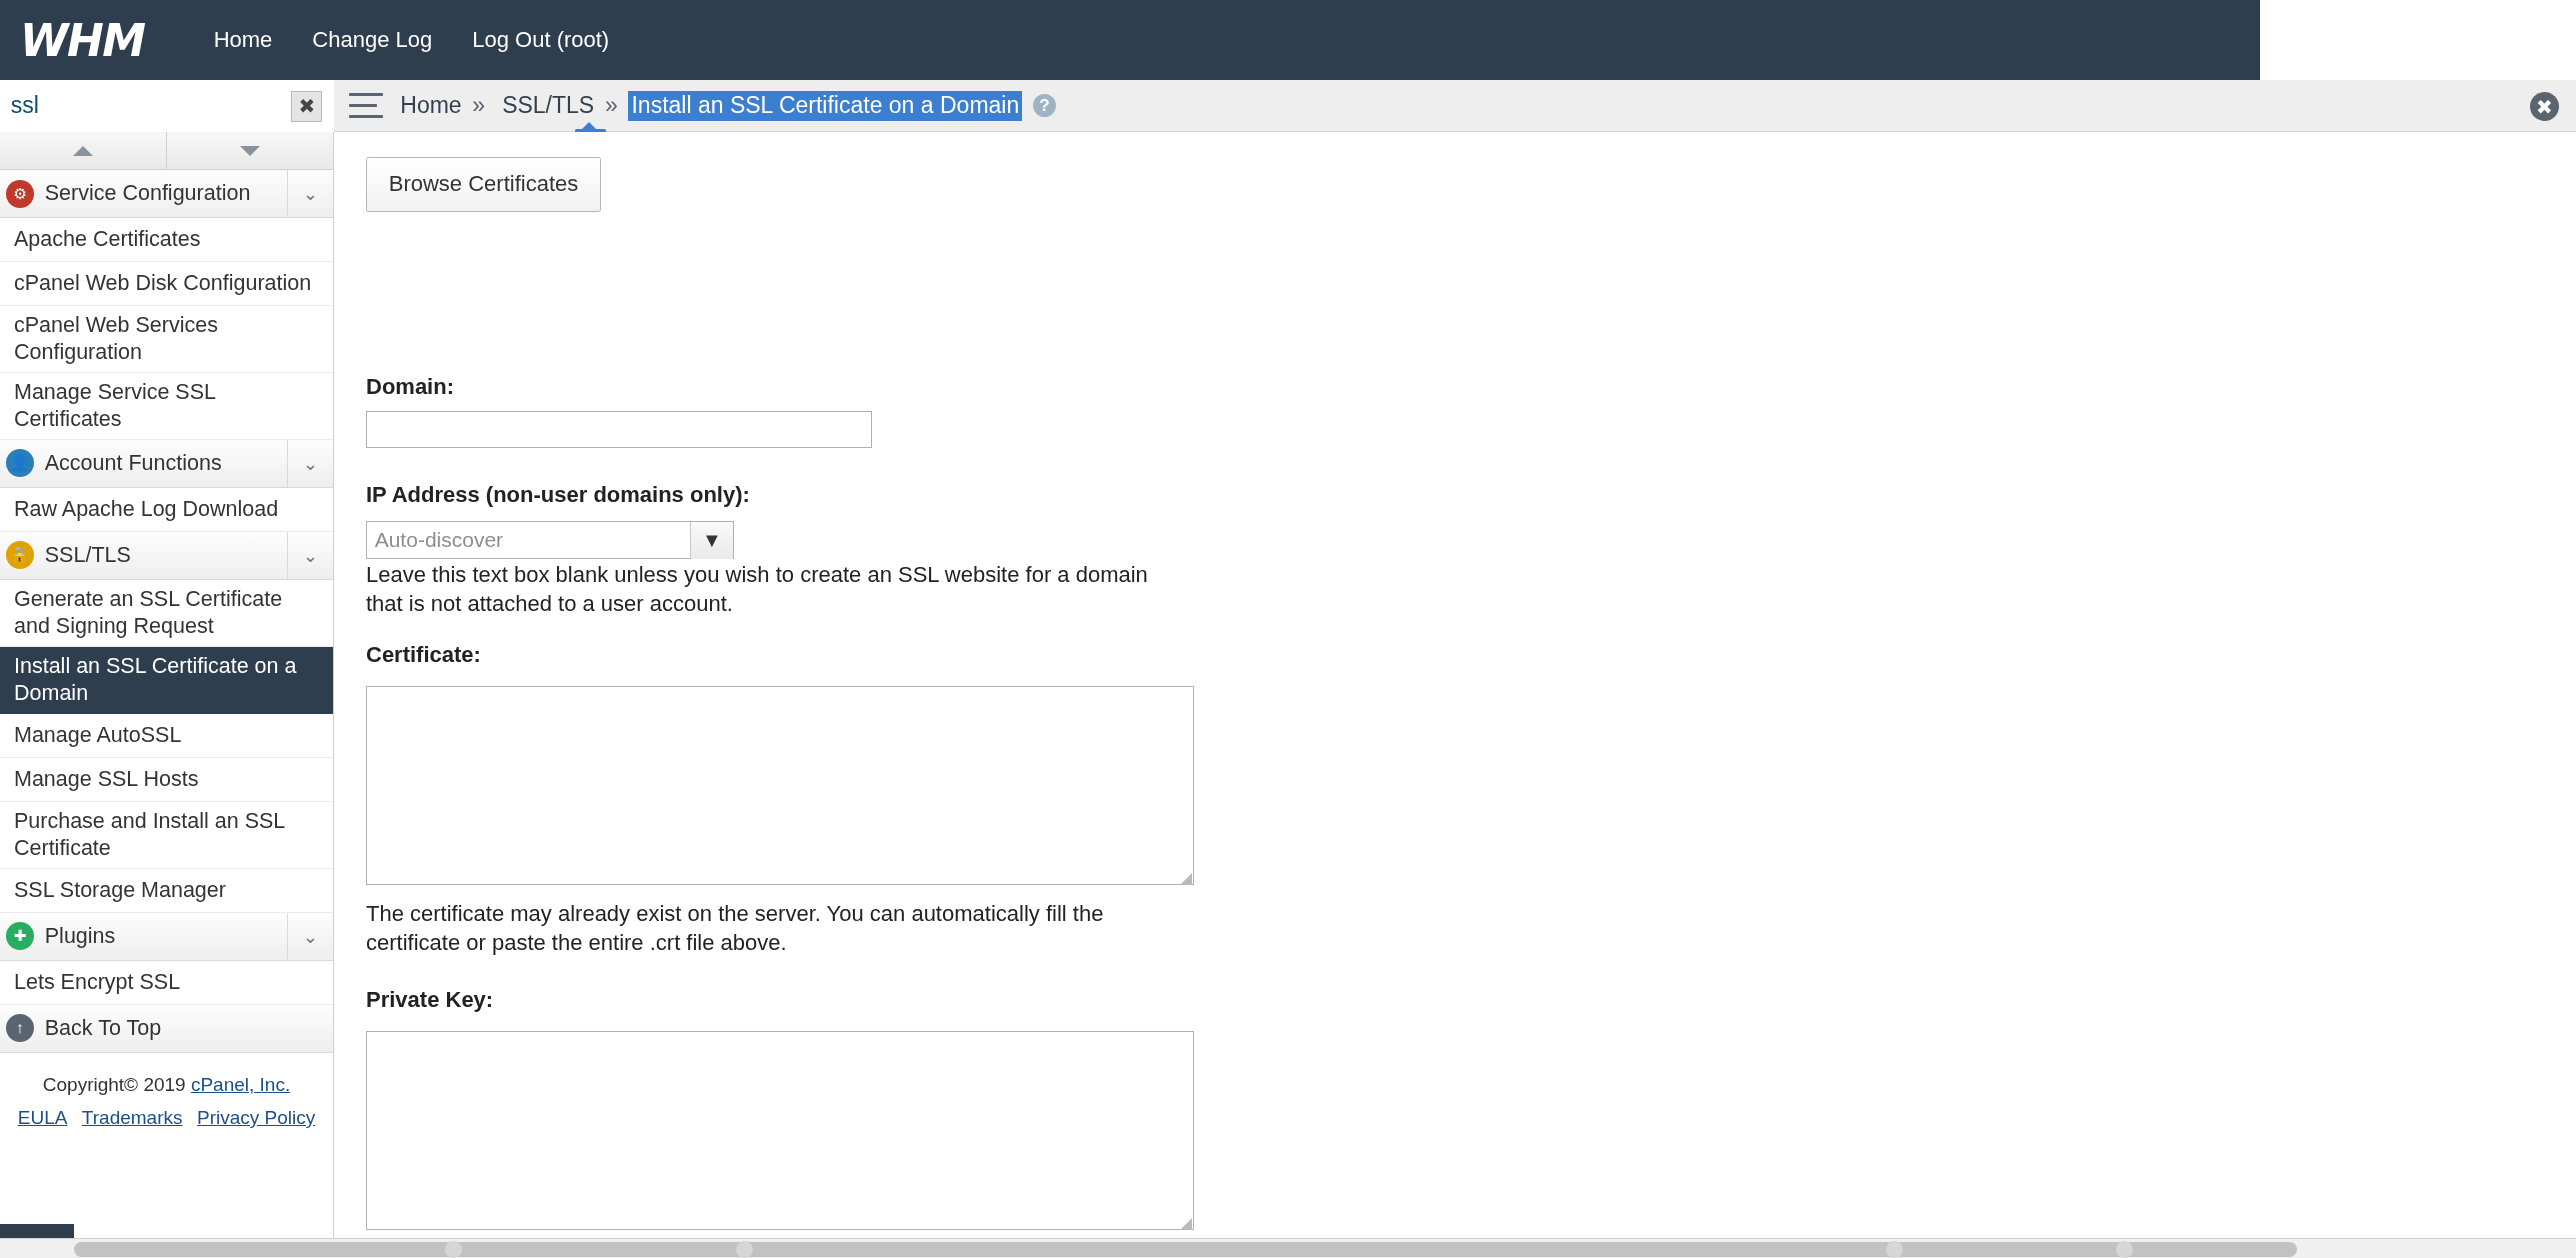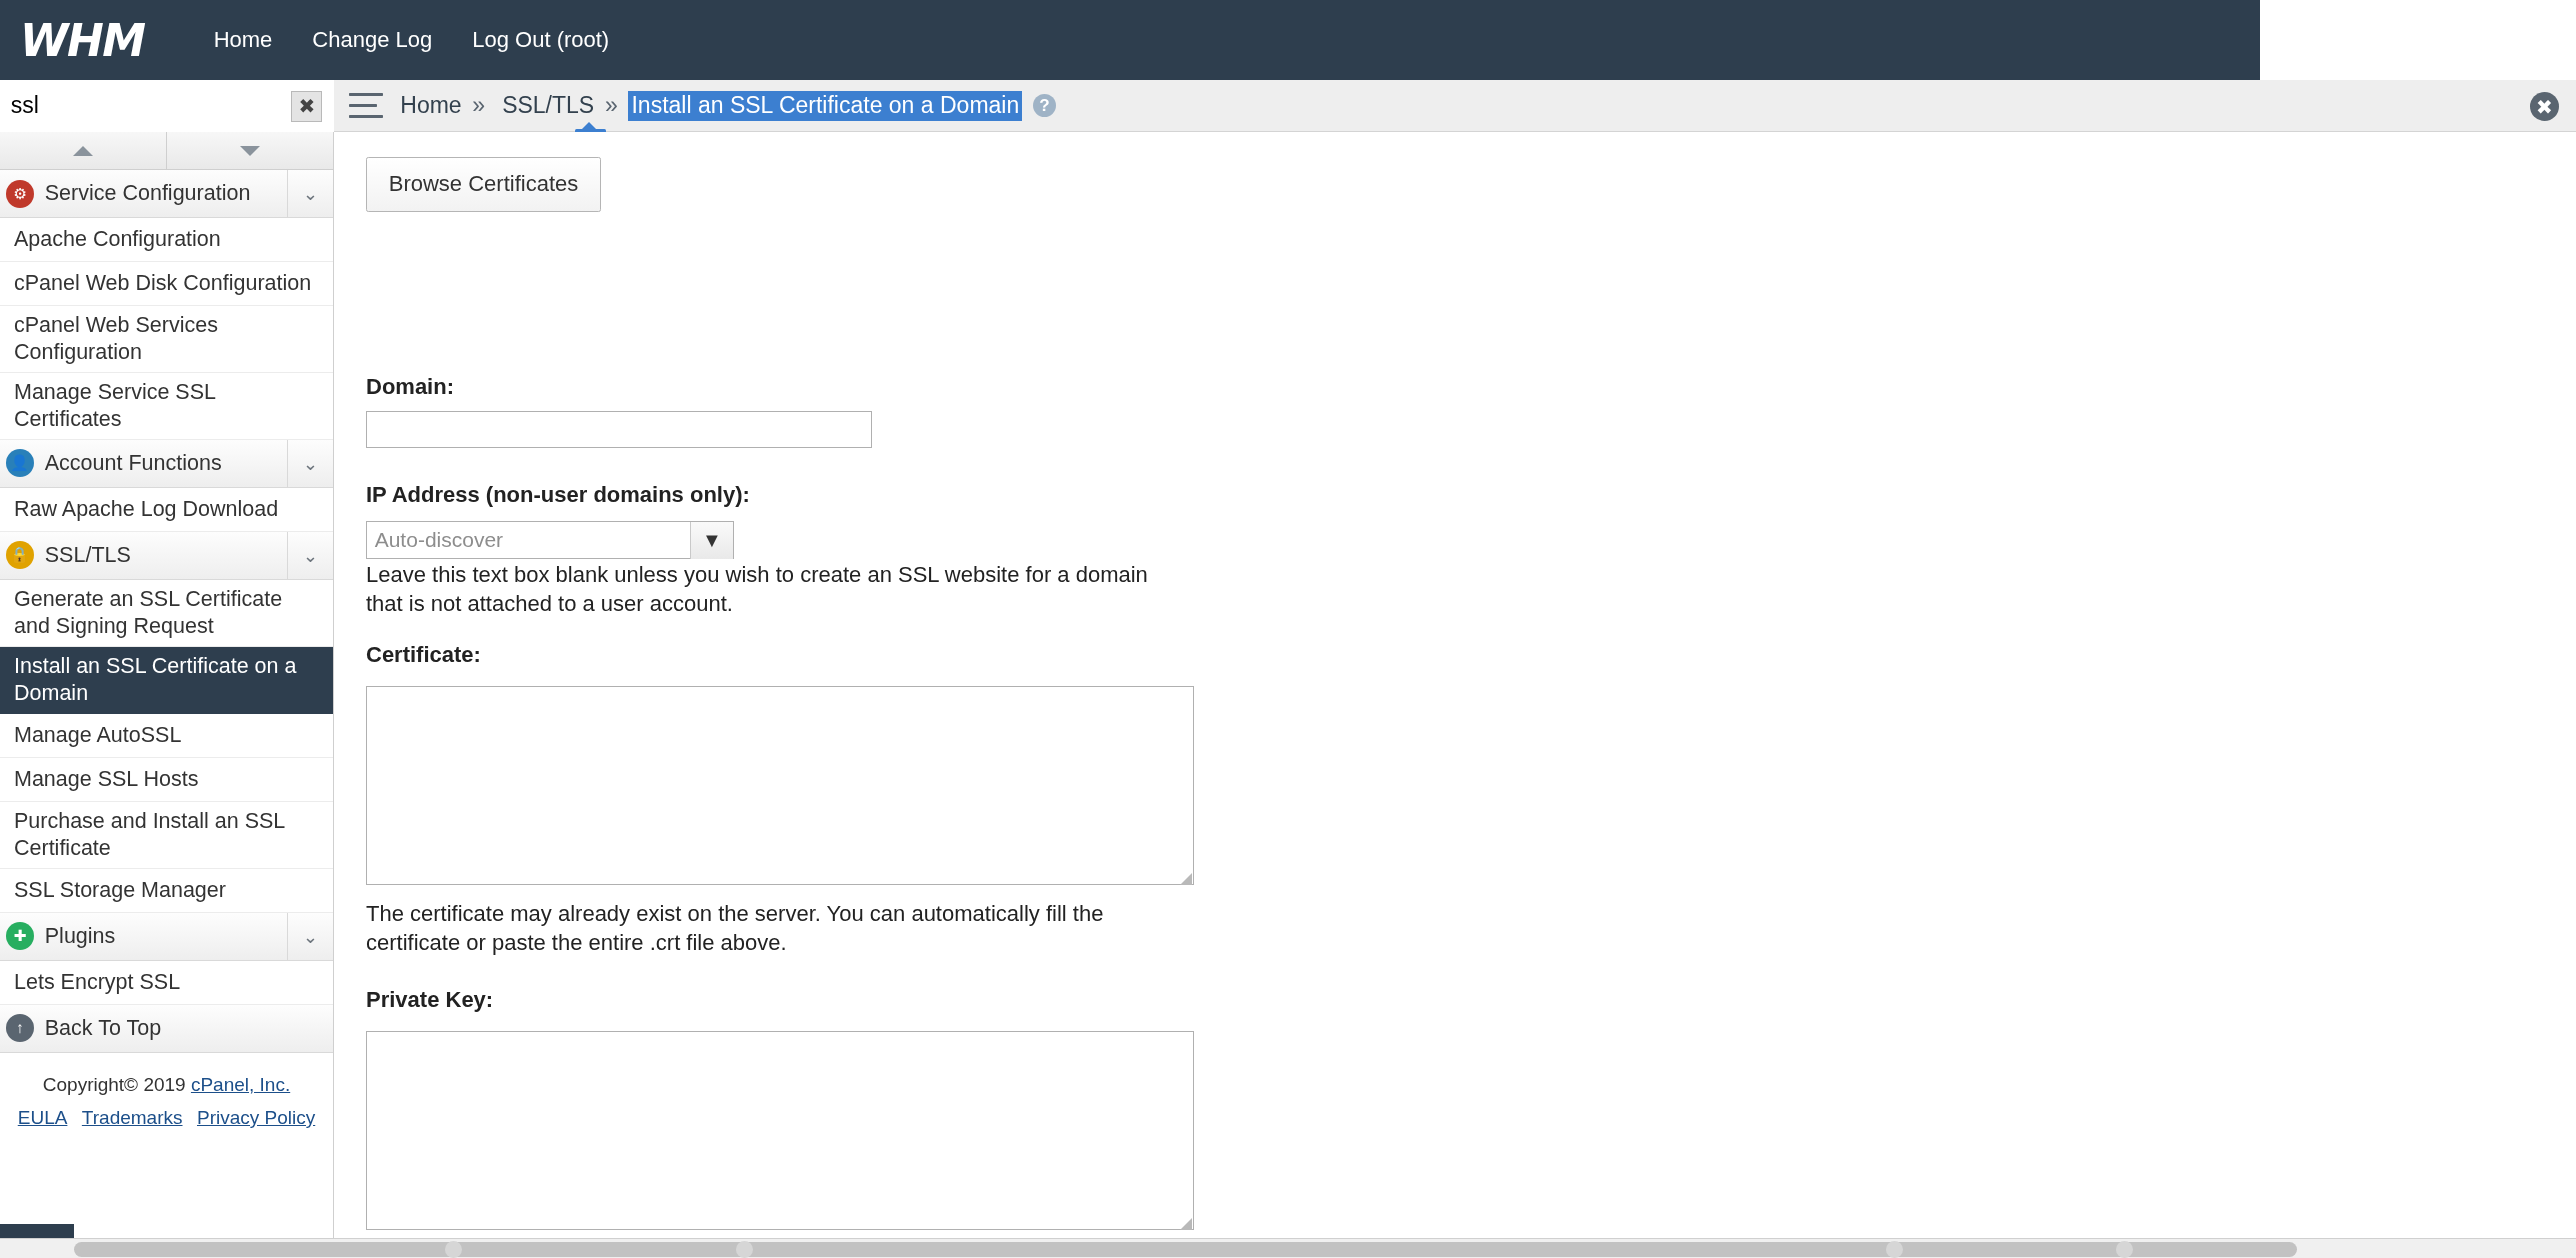--- a/index.html
+++ b/index.html
@@ -95,21 +95,21 @@
     background:#ffffff;
     border-right:0.8px solid #cfcfcf;
   }
   #searchrow {
     position:relative; height:52px; border-bottom:0.8px solid #cfcfcf;
     display:flex; align-items:center;
   }
   #search-input {
     width:334px; height:52px;
     border:none; outline:none;
-    font-size:23px; color:#000000;
+    font-size:23px; color:#0c4a6e;
     padding-left:10.7px; padding-right:64px;
     background:#ffffff;
   }
   #search-clear {
     position:absolute; right:10.7px; top:10.7px;
     width:31px; height:31px; background:#e4e4e4;
     border:0.8px solid #b9b9b9;
     display:flex; align-items:center; justify-content:center;
     font-size:20px; color:#444; line-height:1;
   }
@@ -301,21 +301,21 @@
     <div class="scrollbtn">
       <div class="caret caret-dn"></div>
     </div>
   </div>
 
   <div class="group-head">
     <div class="group-icon" style="background:#c0392b">⚙</div>
     <div class="group-label">Service Configuration</div>
     <div class="group-toggle">⌄</div>
   </div>
-  <div class="nav-item">Apache Configuration</div>
+  <div class="nav-item">Apache Certificates</div>
   <div class="nav-item">cPanel Web Disk Configuration</div>
   <div class="nav-item">cPanel Web Services Configuration</div>
   <div class="nav-item">Manage Service SSL Certificates</div>
 
   <div class="group-head">
     <div class="group-icon" style="background:#2980b9">👤</div>
     <div class="group-label">Account Functions</div>
     <div class="group-toggle">⌄</div>
   </div>
   <div class="nav-item">Raw Apache Log Download</div>

